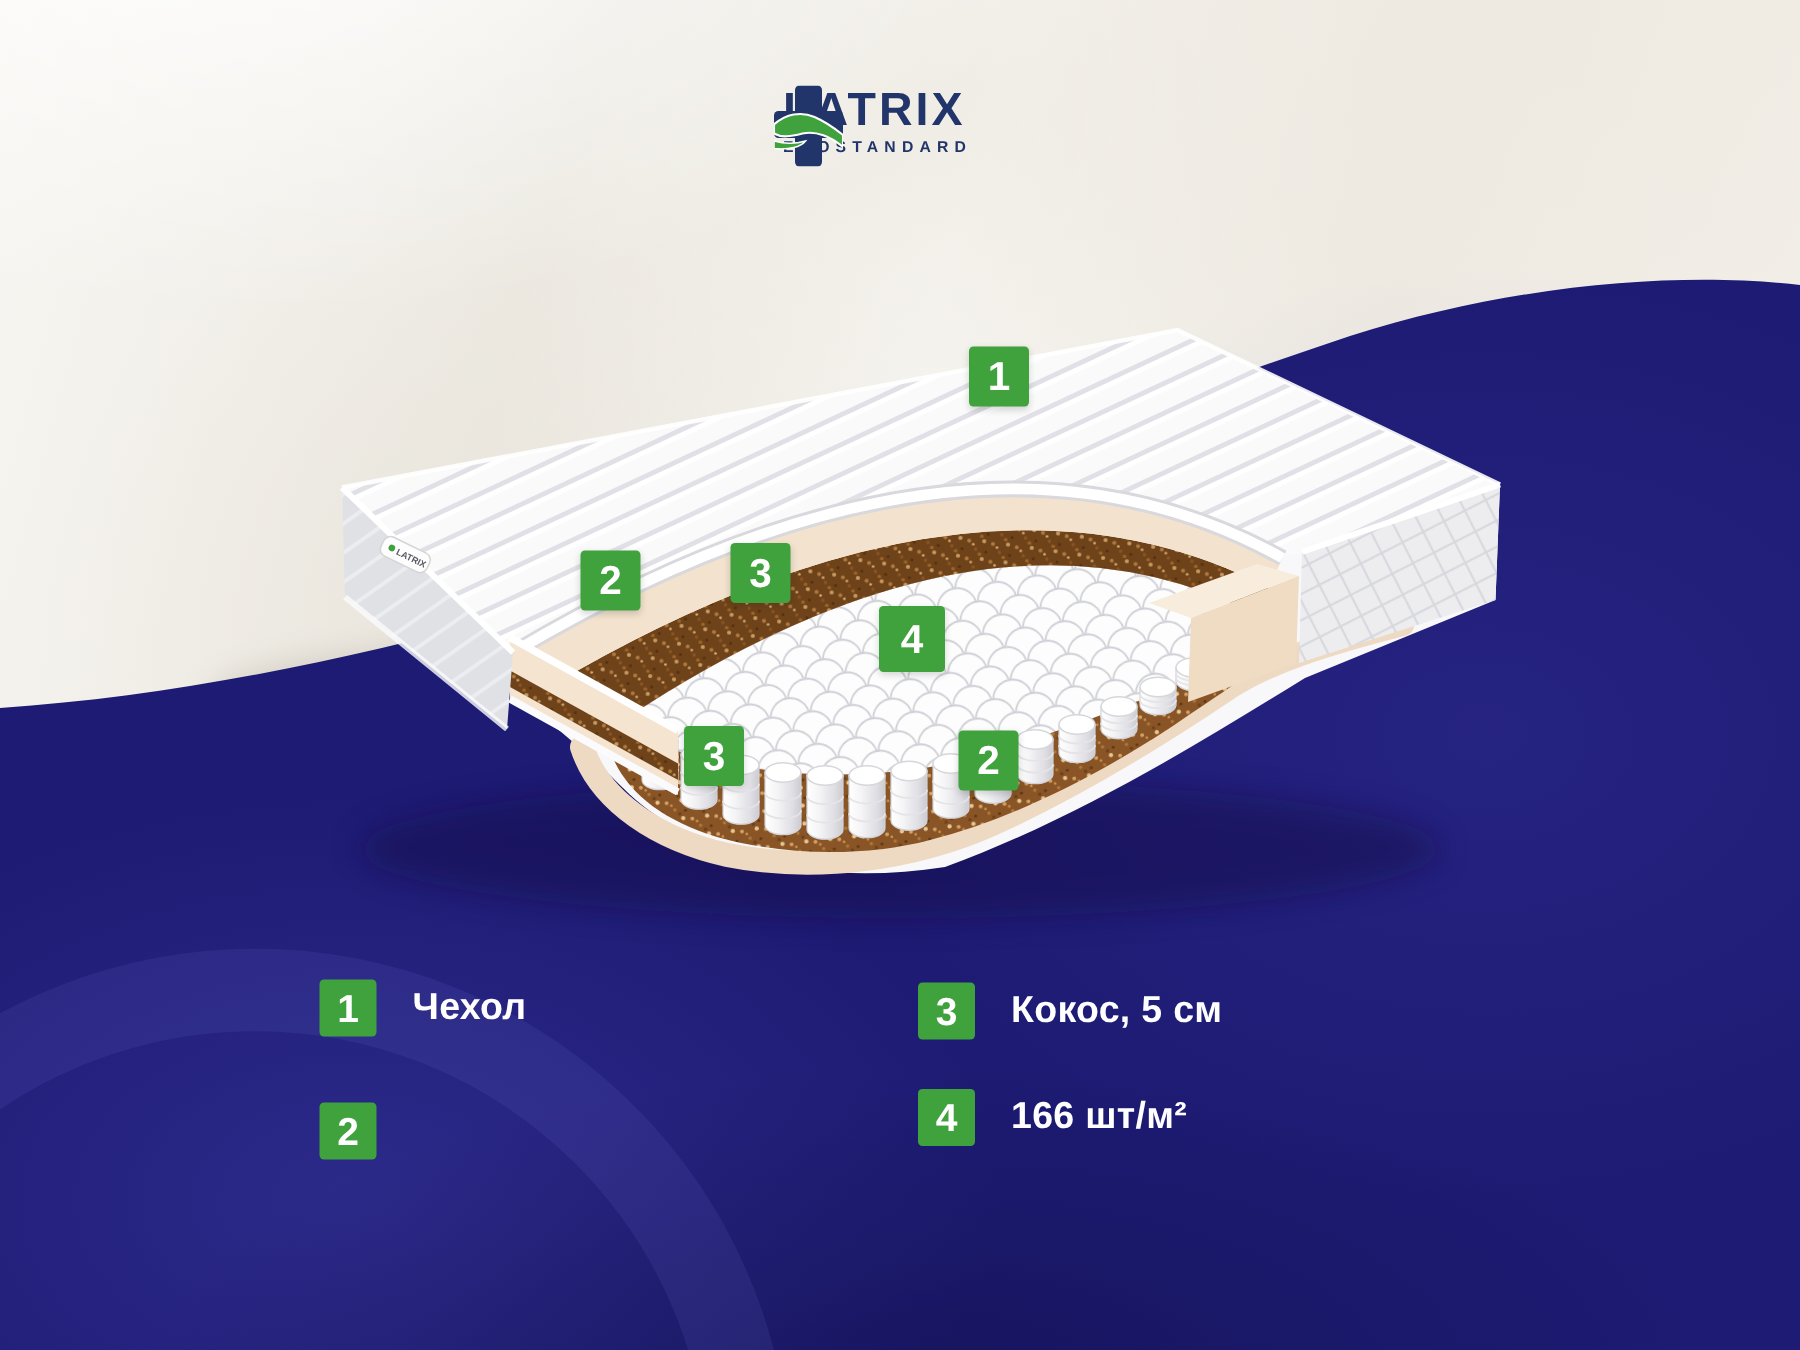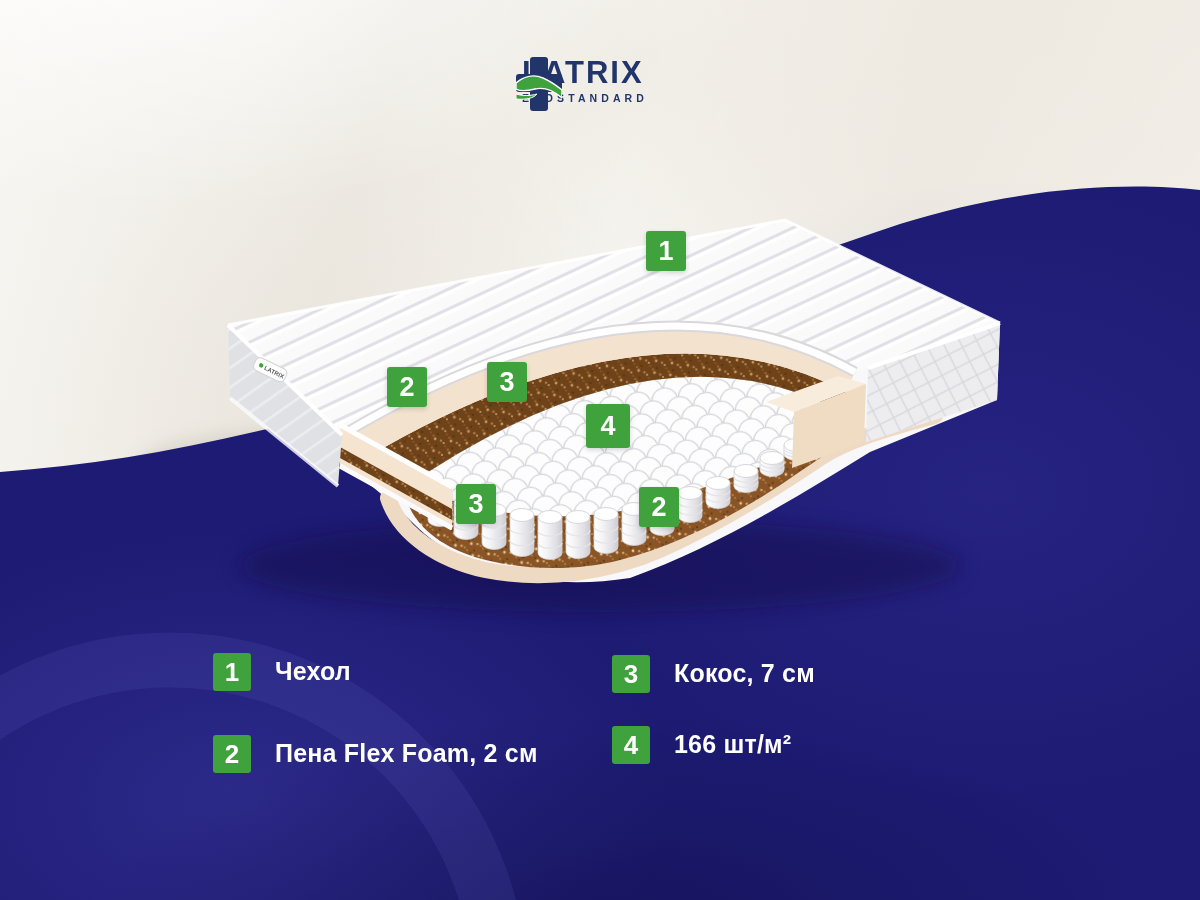--- a/index.html
+++ b/index.html
@@ -252,28 +252,25 @@
   <div class="callout" style="left:639px;top:487px;">2</div>
 
   <div class="legend-item" style="left:213px;top:653px;">
     <div class="legend-badge">1</div>
     <div class="legend-text">
       <span>Чехол</span>
     </div>
   </div>
   <div class="legend-item" style="left:213px;top:735px;">
     <div class="legend-badge">2</div>
-    <div class="legend-text">
-      <span>Пена Flex Foam, 2 см</span>
-    </div>
   </div>
   <div class="legend-item" style="left:612px;top:655px;">
     <div class="legend-badge">3</div>
     <div class="legend-text">
-      <span>Кокос, 7 см</span>
+      <span>Кокос, 5 см</span>
     </div>
   </div>
   <div class="legend-item" style="left:612px;top:726px;">
     <div class="legend-badge">4</div>
     <div class="legend-text">
       <span>166 шт/м²</span>
     </div>
   </div>
 </div>
 

